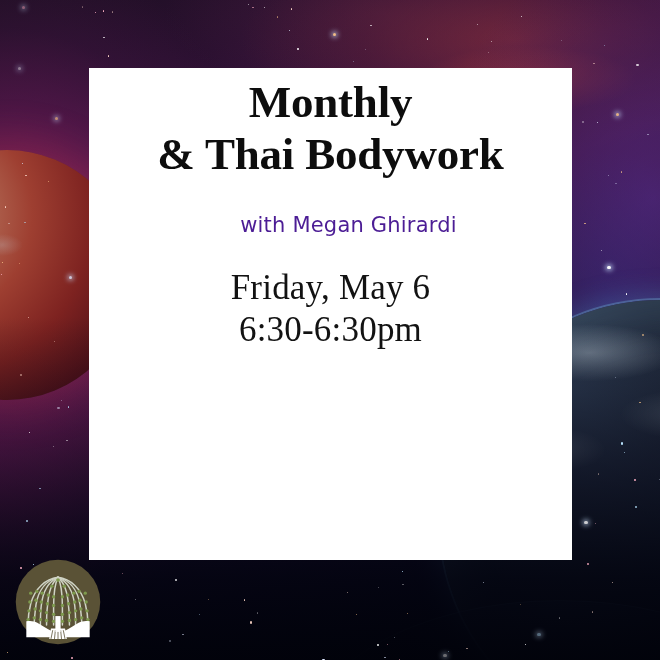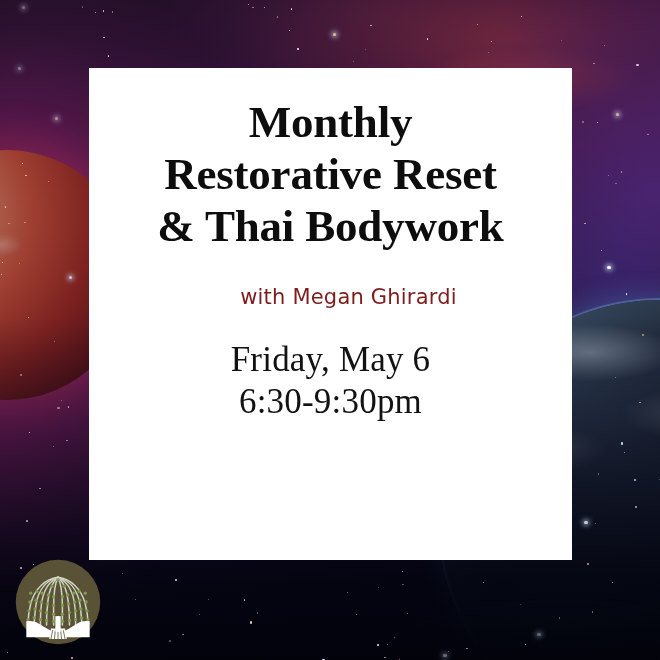--- a/index.html
+++ b/index.html
@@ -152,37 +152,37 @@
     background:#ffffff;
     display:flex;
     flex-direction:column;
     align-items:center;
     z-index:5;
   }
 
   .title-block {
     width:100%;
     text-align:center;
-    margin-top:28px;
+    margin-top:8px;
   }
   .title-line {
     font-family:"Liberation Serif", "DejaVu Serif", serif;
     font-weight:700;
     font-size:45px;
     line-height:52px;
     letter-spacing:-0.2px;
     color:#0d0d0d;
     white-space:nowrap;
   }
 
   .presenter {
     font-family:"DejaVu Sans", "Liberation Sans", sans-serif;
     font-size:21px;
     font-weight:400;
-    color:#7f1d1d;
+    color:#4c1d95;
     margin-top:33px;
     letter-spacing:0.2px;
     margin-left:36px;
   }
 
   .details {
     text-align:center;
     margin-top:30px;
   }
   .detail-line {
@@ -359,29 +359,28 @@
       <div class="star" style="left: 611.8px; top: 582px; width: 1.3px; height: 1.3px; background: rgb(255, 217, 201); opacity: 0.73;"></div>
       <div class="star" style="left: 57.4px; top: 407.2px; width: 2.2px; height: 2.2px; background: rgb(223, 232, 255); opacity: 0.51;"></div>
       <div class="star" style="left: 634.8px; top: 506.2px; width: 2.2px; height: 2.2px; background: rgb(185, 228, 255); opacity: 0.84;"></div>
       <div class="star" style="left: 121.5px; top: 573.1px; width: 1.3px; height: 1.3px; background: rgb(255, 176, 196); opacity: 0.52;"></div>
     </div>
 
   <div id="card">
 
     <div class="title-block">
       <div class="title-line">Monthly</div>
-      <div class="title-line">Restorative Reset</div>
       <div class="title-line">&amp; Thai Bodywork</div>
     </div>
 
     <div class="presenter">with Megan Ghirardi</div>
 
     <div class="details">
       <div class="detail-line">Friday, May 6</div>
-      <div class="detail-line">6:30-9:30pm</div>
+      <div class="detail-line">6:30-6:30pm</div>
     </div>
 
   </div>
 
   <div id="logo">
     <svg viewBox="0 0 100 100" width="88" height="88">
       <circle cx="50" cy="50" r="48" fill="#5a5236"></circle>
       <g stroke="#cfd3c4" stroke-width="1.7" fill="none" stroke-linecap="round">
         <path d="M50 22 C36 24 24 34 19 52 C17 60 16 68 16 74"></path>
         <path d="M50 22 C38 25 28 35 25 53 C24 61 23 69 23 75"></path>

